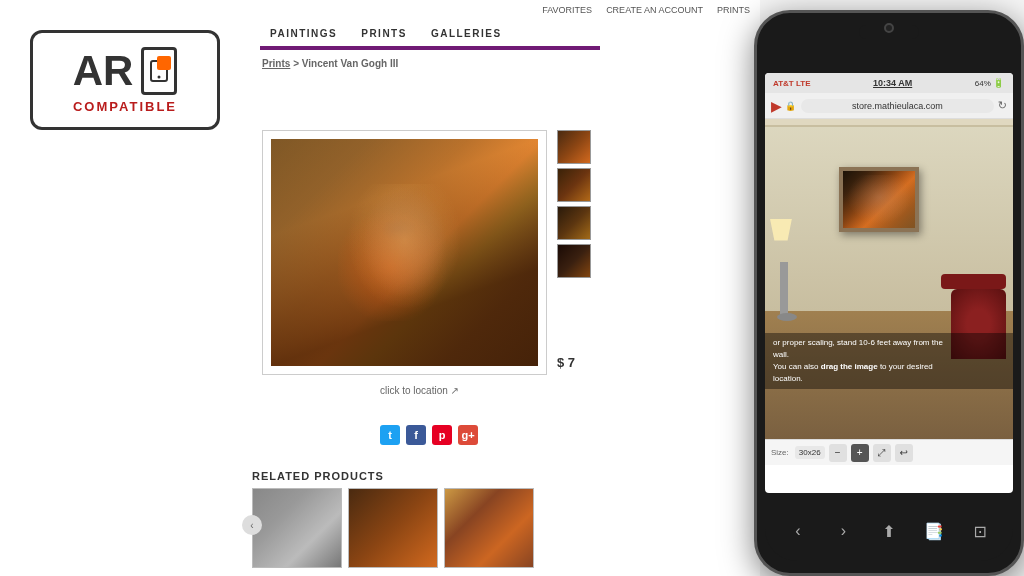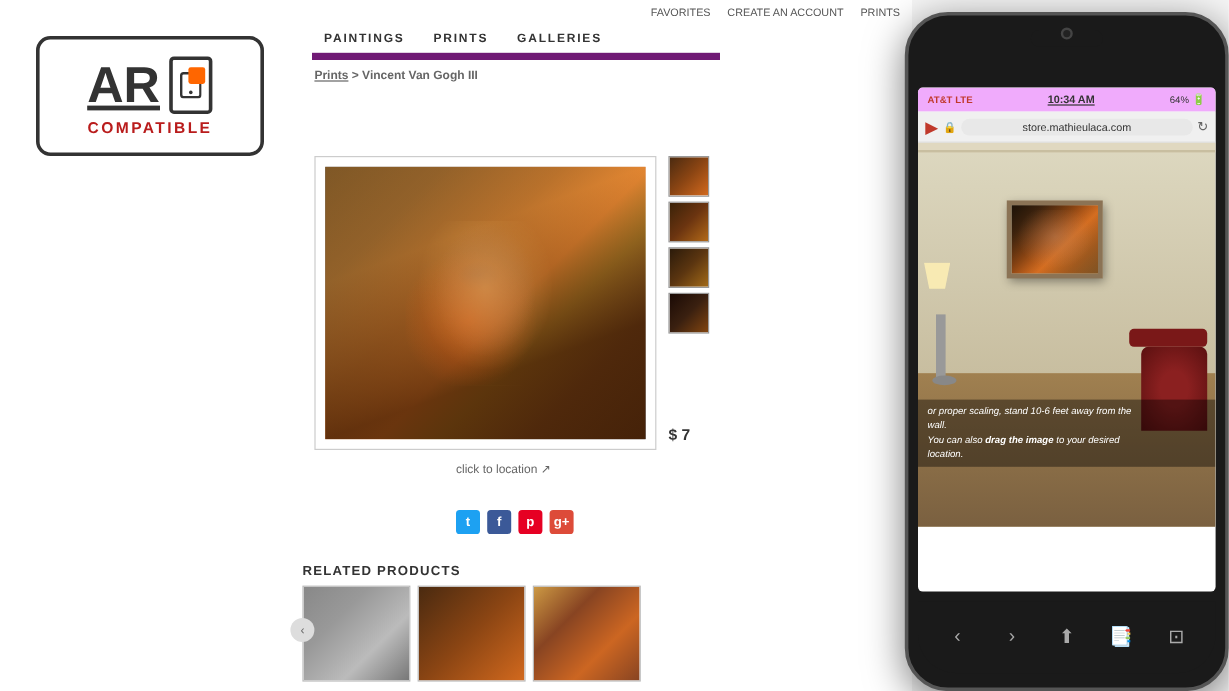--- a/index.html
+++ b/index.html
@@ -32,21 +32,20 @@
       display: flex;
       align-items: center;
       gap: 8px;
     }
 
     .ar-text {
       font-size: 42px;
       font-weight: 900;
       color: #333;
       line-height: 1;
-      text-decoration: underline;
     }
 
     .ar-phone-icon {
       width: 36px;
       height: 48px;
       border: 3px solid #333;
       border-radius: 4px;
       position: relative;
       display: flex;
       align-items: center;
@@ -253,21 +252,21 @@
       right: 8px;
       bottom: 80px;
       background: #fff;
       overflow: hidden;
       border-radius: 4px;
     }
 
     
     .status-bar {
       height: 20px;
-      background: #f0abfc;
+      background: #e5e5e5;
       display: flex;
       align-items: center;
       justify-content: space-between;
       padding: 0 8px;
       font-size: 9px;
       color: #333;
     }
 
     .status-left { display: flex; gap: 4px; align-items: center; }
     .status-right { display: flex; gap: 3px; align-items: center; }
@@ -292,21 +291,20 @@
       border-radius: 8px;
       text-align: center;
     }
 
     
     .ar-room-view {
       width: 100%;
       height: calc(100% - 100px);
       position: relative;
       overflow: hidden;
-      font-style: italic;
     }
 
     .room-bg {
       position: absolute;
       inset: 0;
       background: linear-gradient(180deg,
         #e8ddc8 0%,
         #d4c9a8 30%,
         #c8b890 60%,
         #a89060 100%
@@ -496,21 +494,21 @@
       height: 30px;
       background: #fff;
       display: flex;
       align-items: center;
       padding-left: 10px;
       gap: 24px;
       font-size: 10px;
       font-weight: bold;
       color: #333;
       letter-spacing: 1.5px;
-      border-bottom: 6px solid #701a75;
+      border-bottom: 4px solid #701a75;
       z-index: 10;
     }
 
     .nav-item {
       cursor: pointer;
     }
   </style>
 </head>
 <body>
 
@@ -650,20 +648,28 @@
         </div>
 
         <div class="ar-instructions">
           <span>or proper scaling, stand 10-6 feet away from the</span><br>
           <span>wall.</span><br>
           <span>You can also </span><strong>drag the image</strong><span> to your desired</span><br>
           <span>location.</span>
         </div>
       </div>
 
+      <div class="ar-controls">
+        <span class="size-label">Size:</span>
+        <span class="size-value">30x26</span>
+        <div class="ctrl-btn">−</div>
+        <div class="ctrl-btn ctrl-btn-primary">+</div>
+        <div class="ctrl-btn">⤢</div>
+        <div class="ctrl-btn">↩</div>
+      </div>
 
     </div>
 
     <div class="phone-bottom-bar">
       <div class="nav-btn">‹</div>
       <div class="nav-btn">›</div>
       <div class="nav-btn">⬆</div>
       <div class="nav-btn">📑</div>
       <div class="nav-btn">⊡</div>
     </div>

